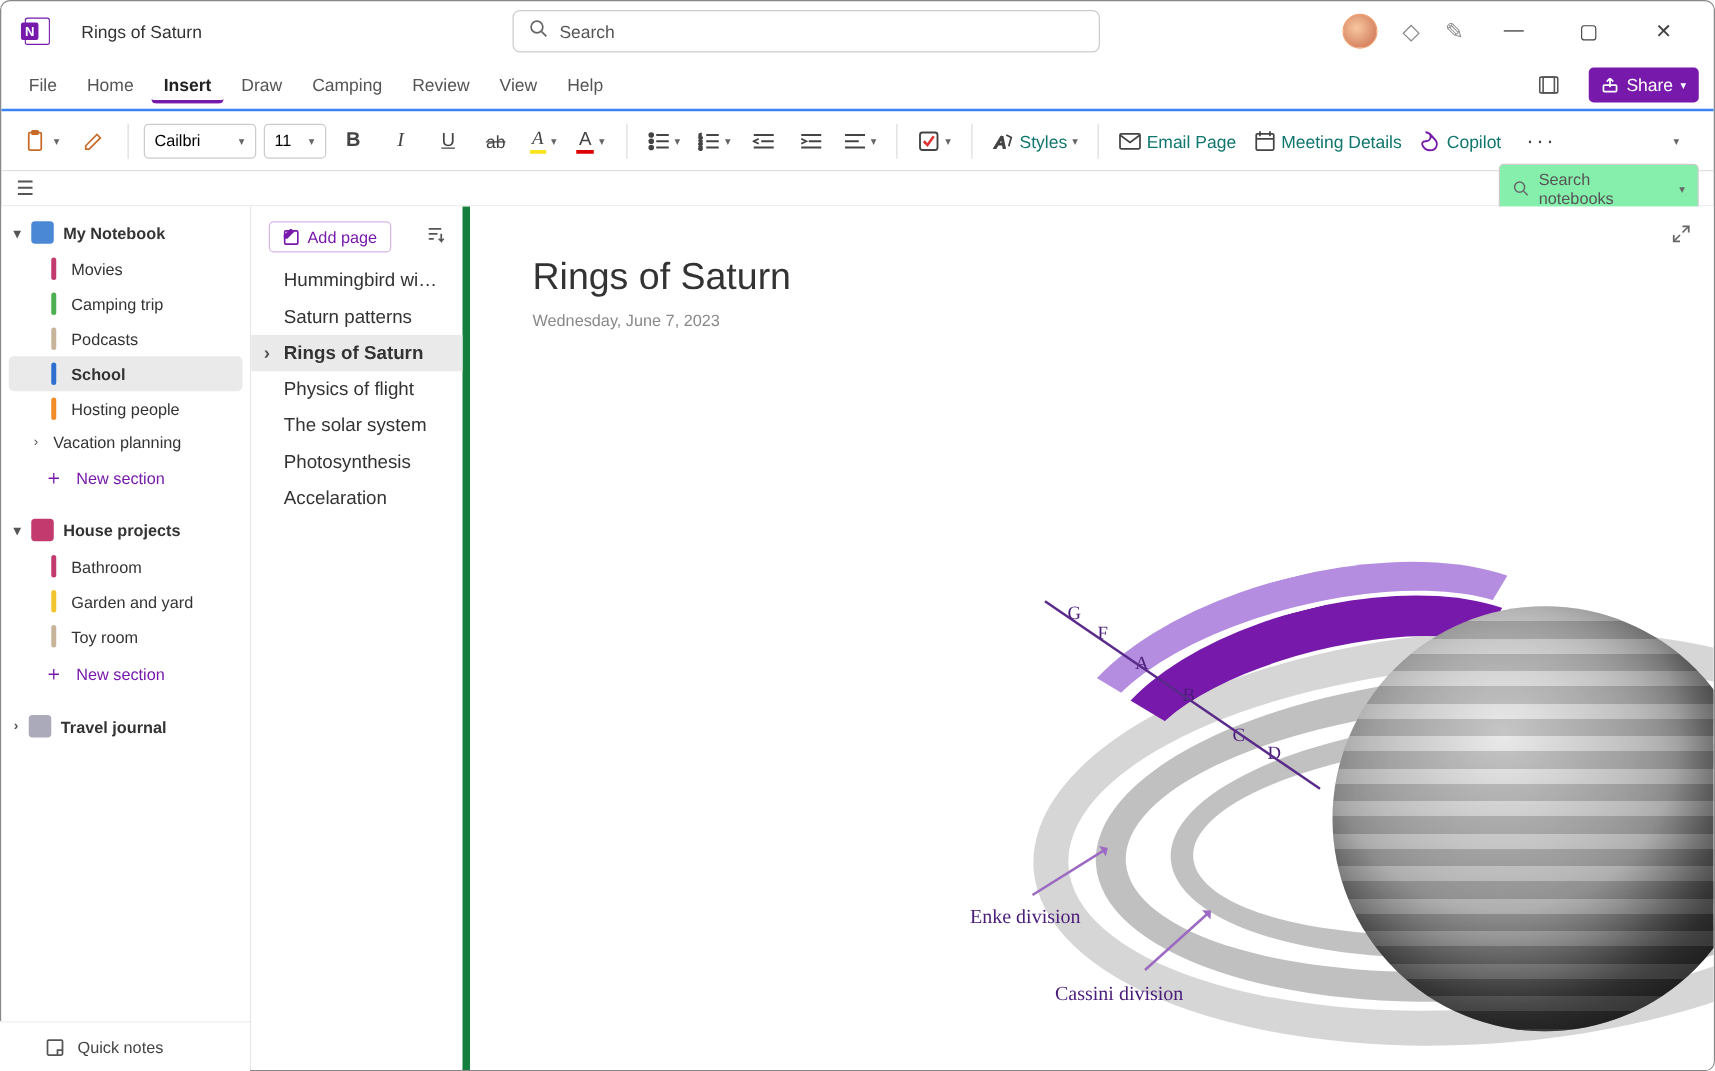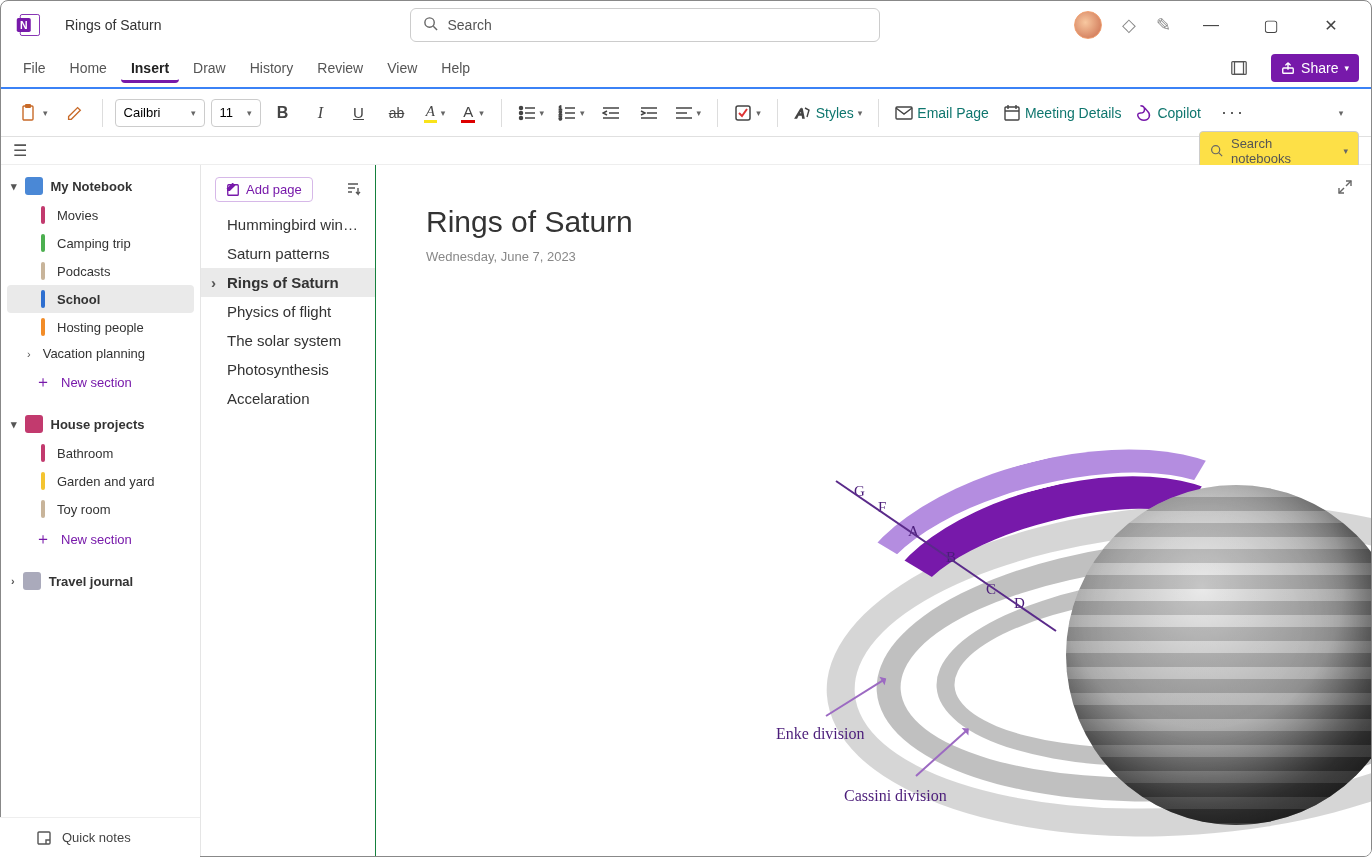--- a/index.html
+++ b/index.html
@@ -38,32 +38,32 @@
 .nb-section .bar { width: 4px; height: 18px; border-radius: 2px; }
 .nb-section.selected { background: #eaeaea; font-weight: 600; }
 .nb-section .bar.green { background: #4caf50; }
 .nb-section .bar.pink { background: #c23a6e; }
 .nb-section .bar.tan { background: #c8b49a; }
 .nb-section .bar.blue { background: #2e6fd0; }
 .nb-section .bar.orange { background: #f28c28; }
 .nb-section .bar.yellow { background: #f4c430; }
 .nb-new { color: #7719aa; display: flex; align-items: center; gap: 10px; padding: 6px 10px 6px 34px; font-size: 13px; }
 .nb-chev { color: #555; font-size: 11px; }
-.pagecol { width: 175px; border-right: 1px solid #15803d; display: flex; flex-direction: column; padding: 12px 0; background: #fff; }
+.pagecol { width: 175px; border-right: 6px solid #15803d; display: flex; flex-direction: column; padding: 12px 0; background: #fff; }
 .addpage-row { display: flex; align-items: center; justify-content: space-between; padding: 0 14px 8px; }
 .addpage { color: #7719aa; border: 1px solid #d6b8e8; border-radius: 4px; padding: 4px 10px; font-size: 13px; display: flex; align-items: center; gap: 6px; }
 .page-item { padding: 6px 14px 6px 26px; font-size: 15px; color: #333; white-space: nowrap; overflow: hidden; text-overflow: ellipsis; }
 .page-item.selected { background: #eaeaea; font-weight: 600; position: relative; }
 .page-item.selected::before { content: "›"; position: absolute; left: 10px; color: #555; }
 .content { flex: 1; position: relative; padding: 40px 40px 0 50px; overflow: hidden; background: #fff; }
 .page-title { font-size: 30px; color: #333; font-weight: 400; }
 .page-date { margin-top: 10px; font-size: 13px; color: #888; }
 .quick-notes { position: absolute; bottom: 0; left: 0; width: 200px; height: 40px; display: flex; align-items: center; gap: 10px; padding: 0 20px 0 36px; border-top: 1px solid #eee; font-size: 13px; color: #444; background:#fff; }
 .expand-icon { position: absolute; top: 14px; right: 18px; color: #666; }
-.search-notebooks { display: flex; align-items: center; gap: 8px; border: 1px solid #ccc; border-radius: 4px; padding: 4px 10px; width: 160px; font-size: 13px; color: #555; background: #fde047; }
+.search-notebooks { display: flex; align-items: center; gap: 8px; border: 1px solid #ccc; border-radius: 4px; padding: 4px 10px; width: 160px; font-size: 13px; color: #555; background: #86efac; }
 
 .saturn { position: absolute; left: 410px; top: 300px; width: 760px; height: 480px; }
 .sphere { position: absolute; left: 280px; top: 20px; width: 340px; height: 340px; border-radius: 50%; background: radial-gradient(circle at 40% 30%, #e8e8e8, #aaa 45%, #555 70%, #222 100%); box-shadow: inset -30px -30px 60px rgba(0,0,0,.5); overflow: hidden; }
 .sphere::after { content:""; position:absolute; inset:0; background: repeating-linear-gradient(180deg, rgba(255,255,255,.08) 0 12px, rgba(0,0,0,.15) 12px 26px); border-radius:50%; }
 .ring { position: absolute; border-radius: 50%; border-style: solid; }
 .ring.r-outer { left: 40px; top: 40px; width: 720px; height: 330px; border: 28px solid rgba(180,180,180,.55); transform: rotate(-4deg); }
 .ring.r-mid { left: 90px; top: 75px; width: 620px; height: 260px; border: 24px solid rgba(140,140,140,.55); transform: rotate(-4deg); }
 .ring.r-in { left: 150px; top: 110px; width: 500px; height: 190px; border: 18px solid rgba(100,100,100,.4); transform: rotate(-4deg); }
 .pur-arc { position: absolute; border: solid; border-color: transparent; border-top-color: #7719aa; border-radius: 50%; transform: rotate(-14deg); }
 .pur-a1 { left: 60px; top: -6px; width: 420px; height: 200px; border-width: 24px; border-top-color: #b48de0; }
@@ -110,21 +110,21 @@
         <span>✕</span>
       </div>
   </div>
 </div>
 
 <div class="menubar">
   <div class="menu-item">File</div>
   <div class="menu-item">Home</div>
   <div class="menu-item active">Insert</div>
   <div class="menu-item">Draw</div>
-  <div class="menu-item">History</div>
+  <div class="menu-item">Camping</div>
   <div class="menu-item">Review</div>
   <div class="menu-item">View</div>
   <div class="menu-item">Help</div>
   <div class="spacer"></div>
   <div class="icon-btn">
     <svg width="18" height="18" viewBox="0 0 20 20" fill="none" stroke="#555" stroke-width="1.4">
         <rect x="2" y="3" width="16" height="14" rx="1"></rect>
         <rect x="5" y="3" width="10" height="14"></rect>
       </svg>
   </div>

